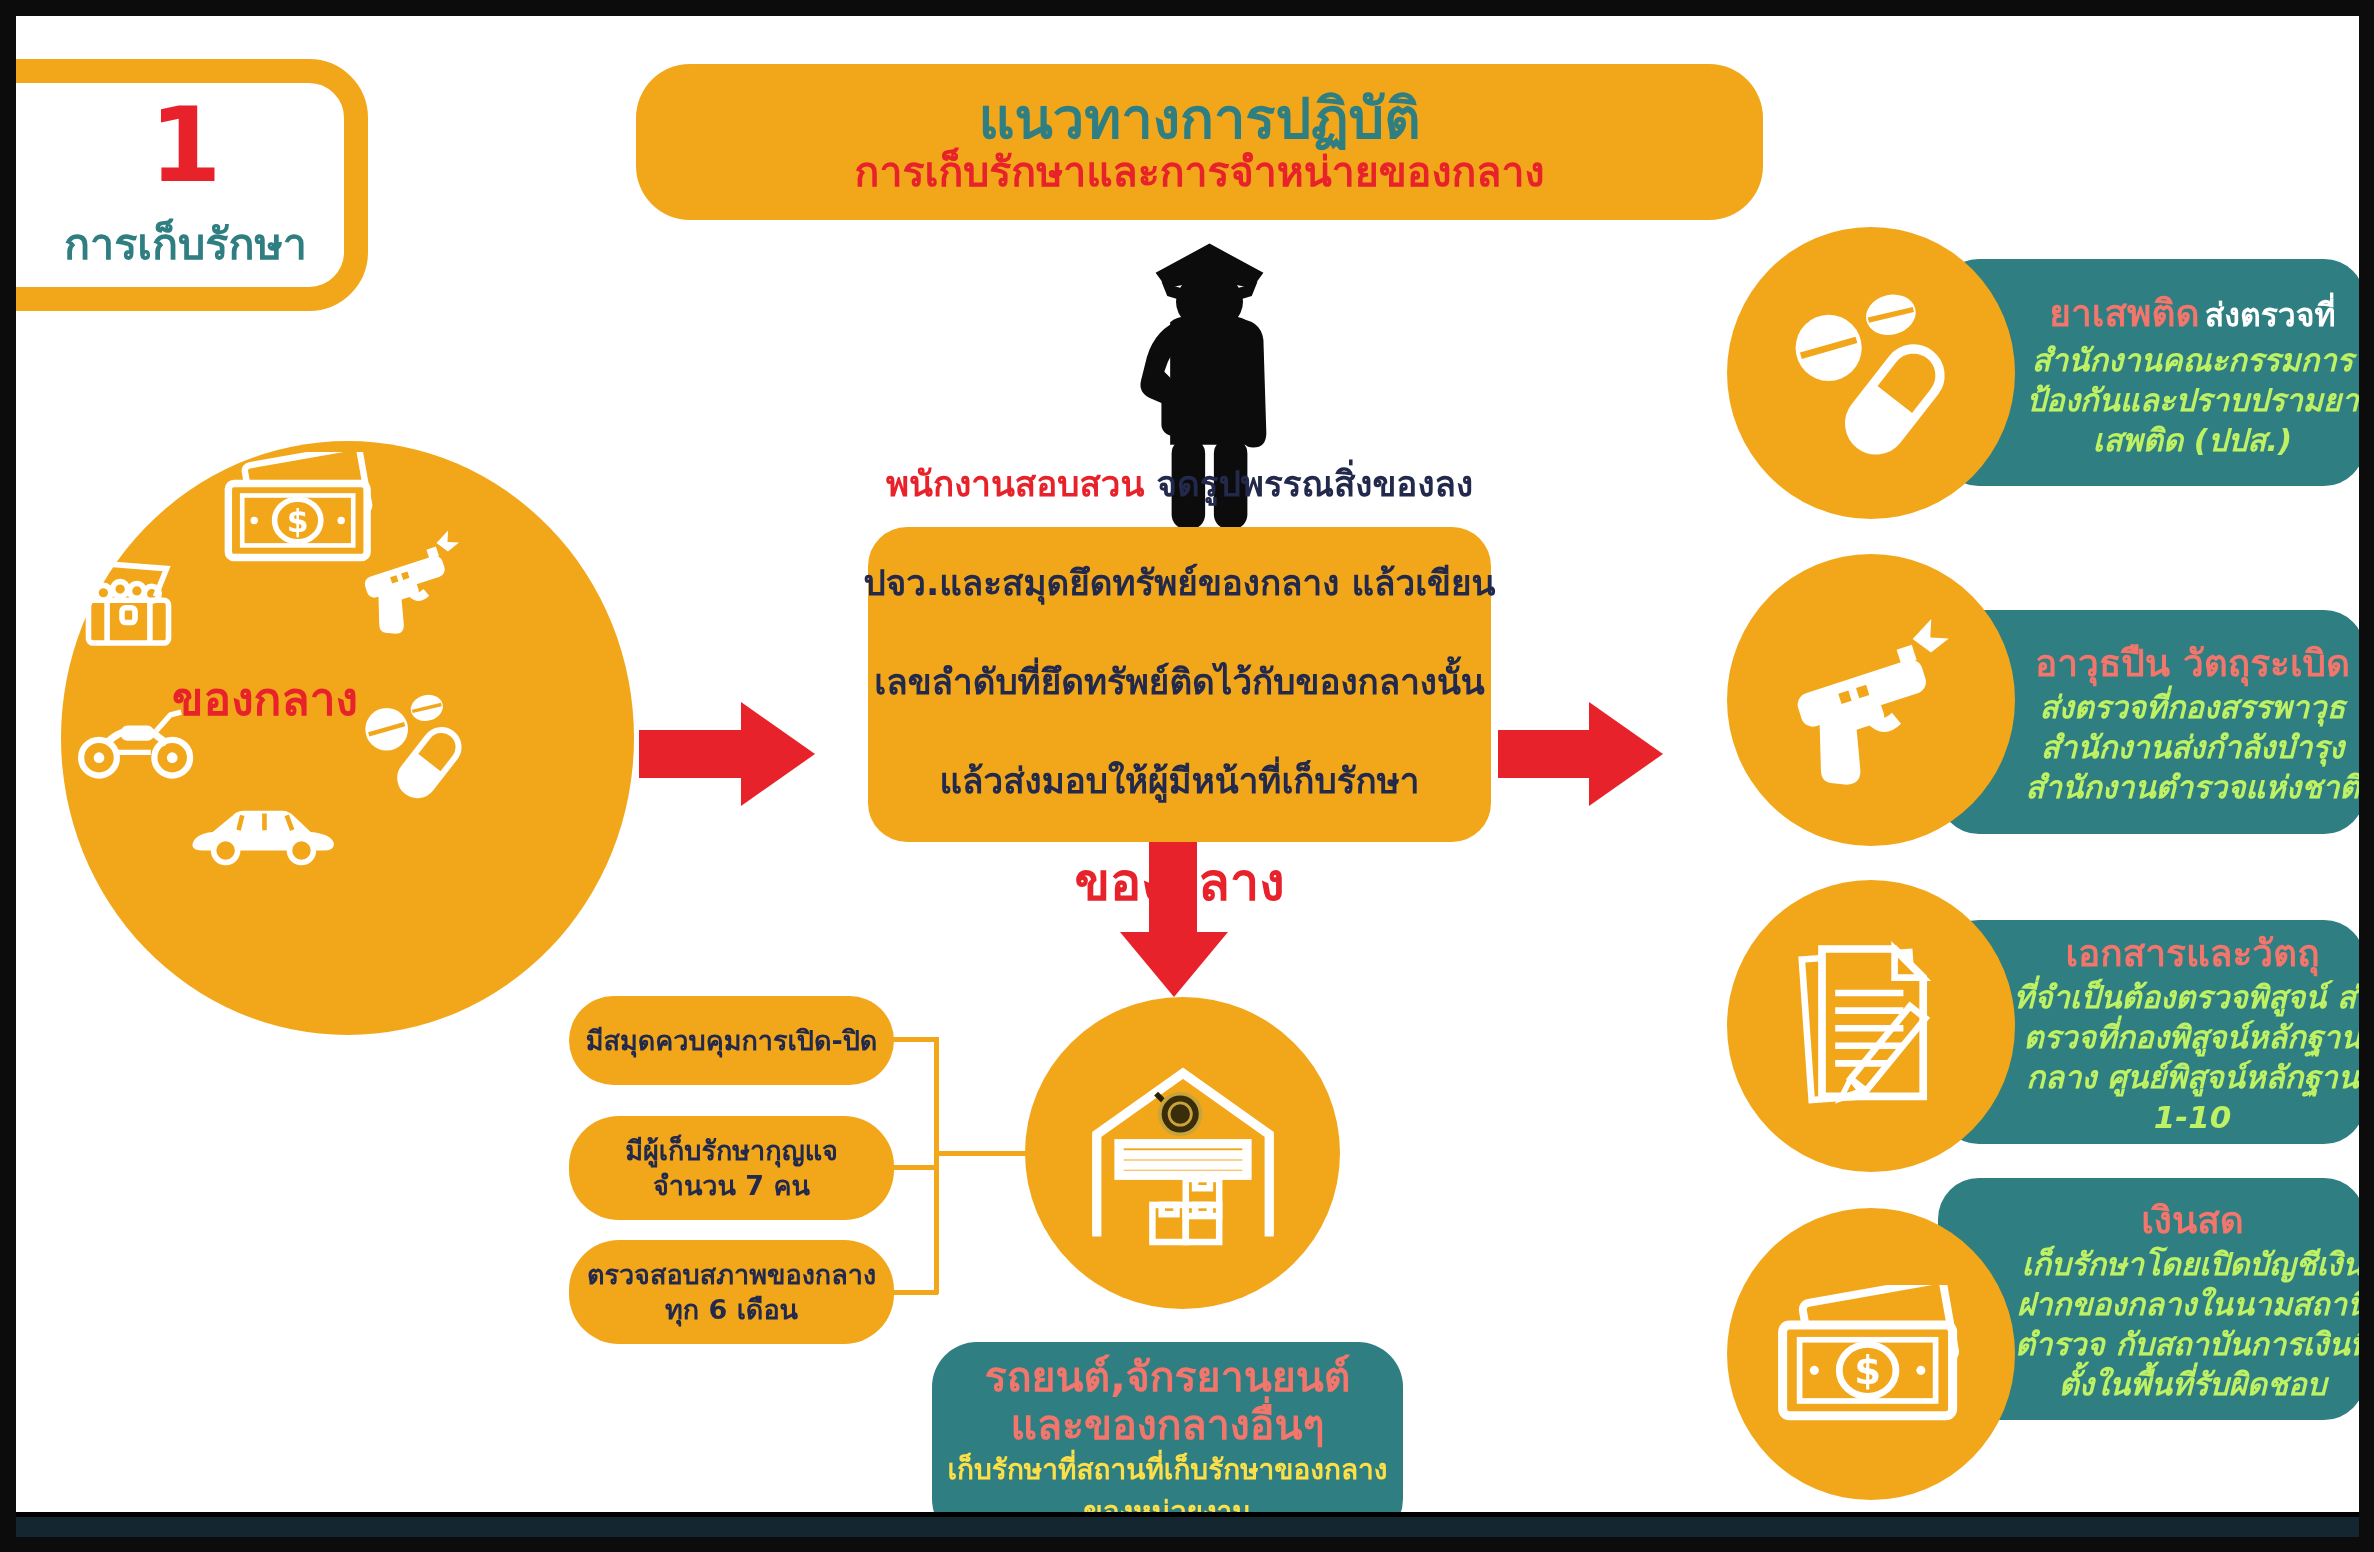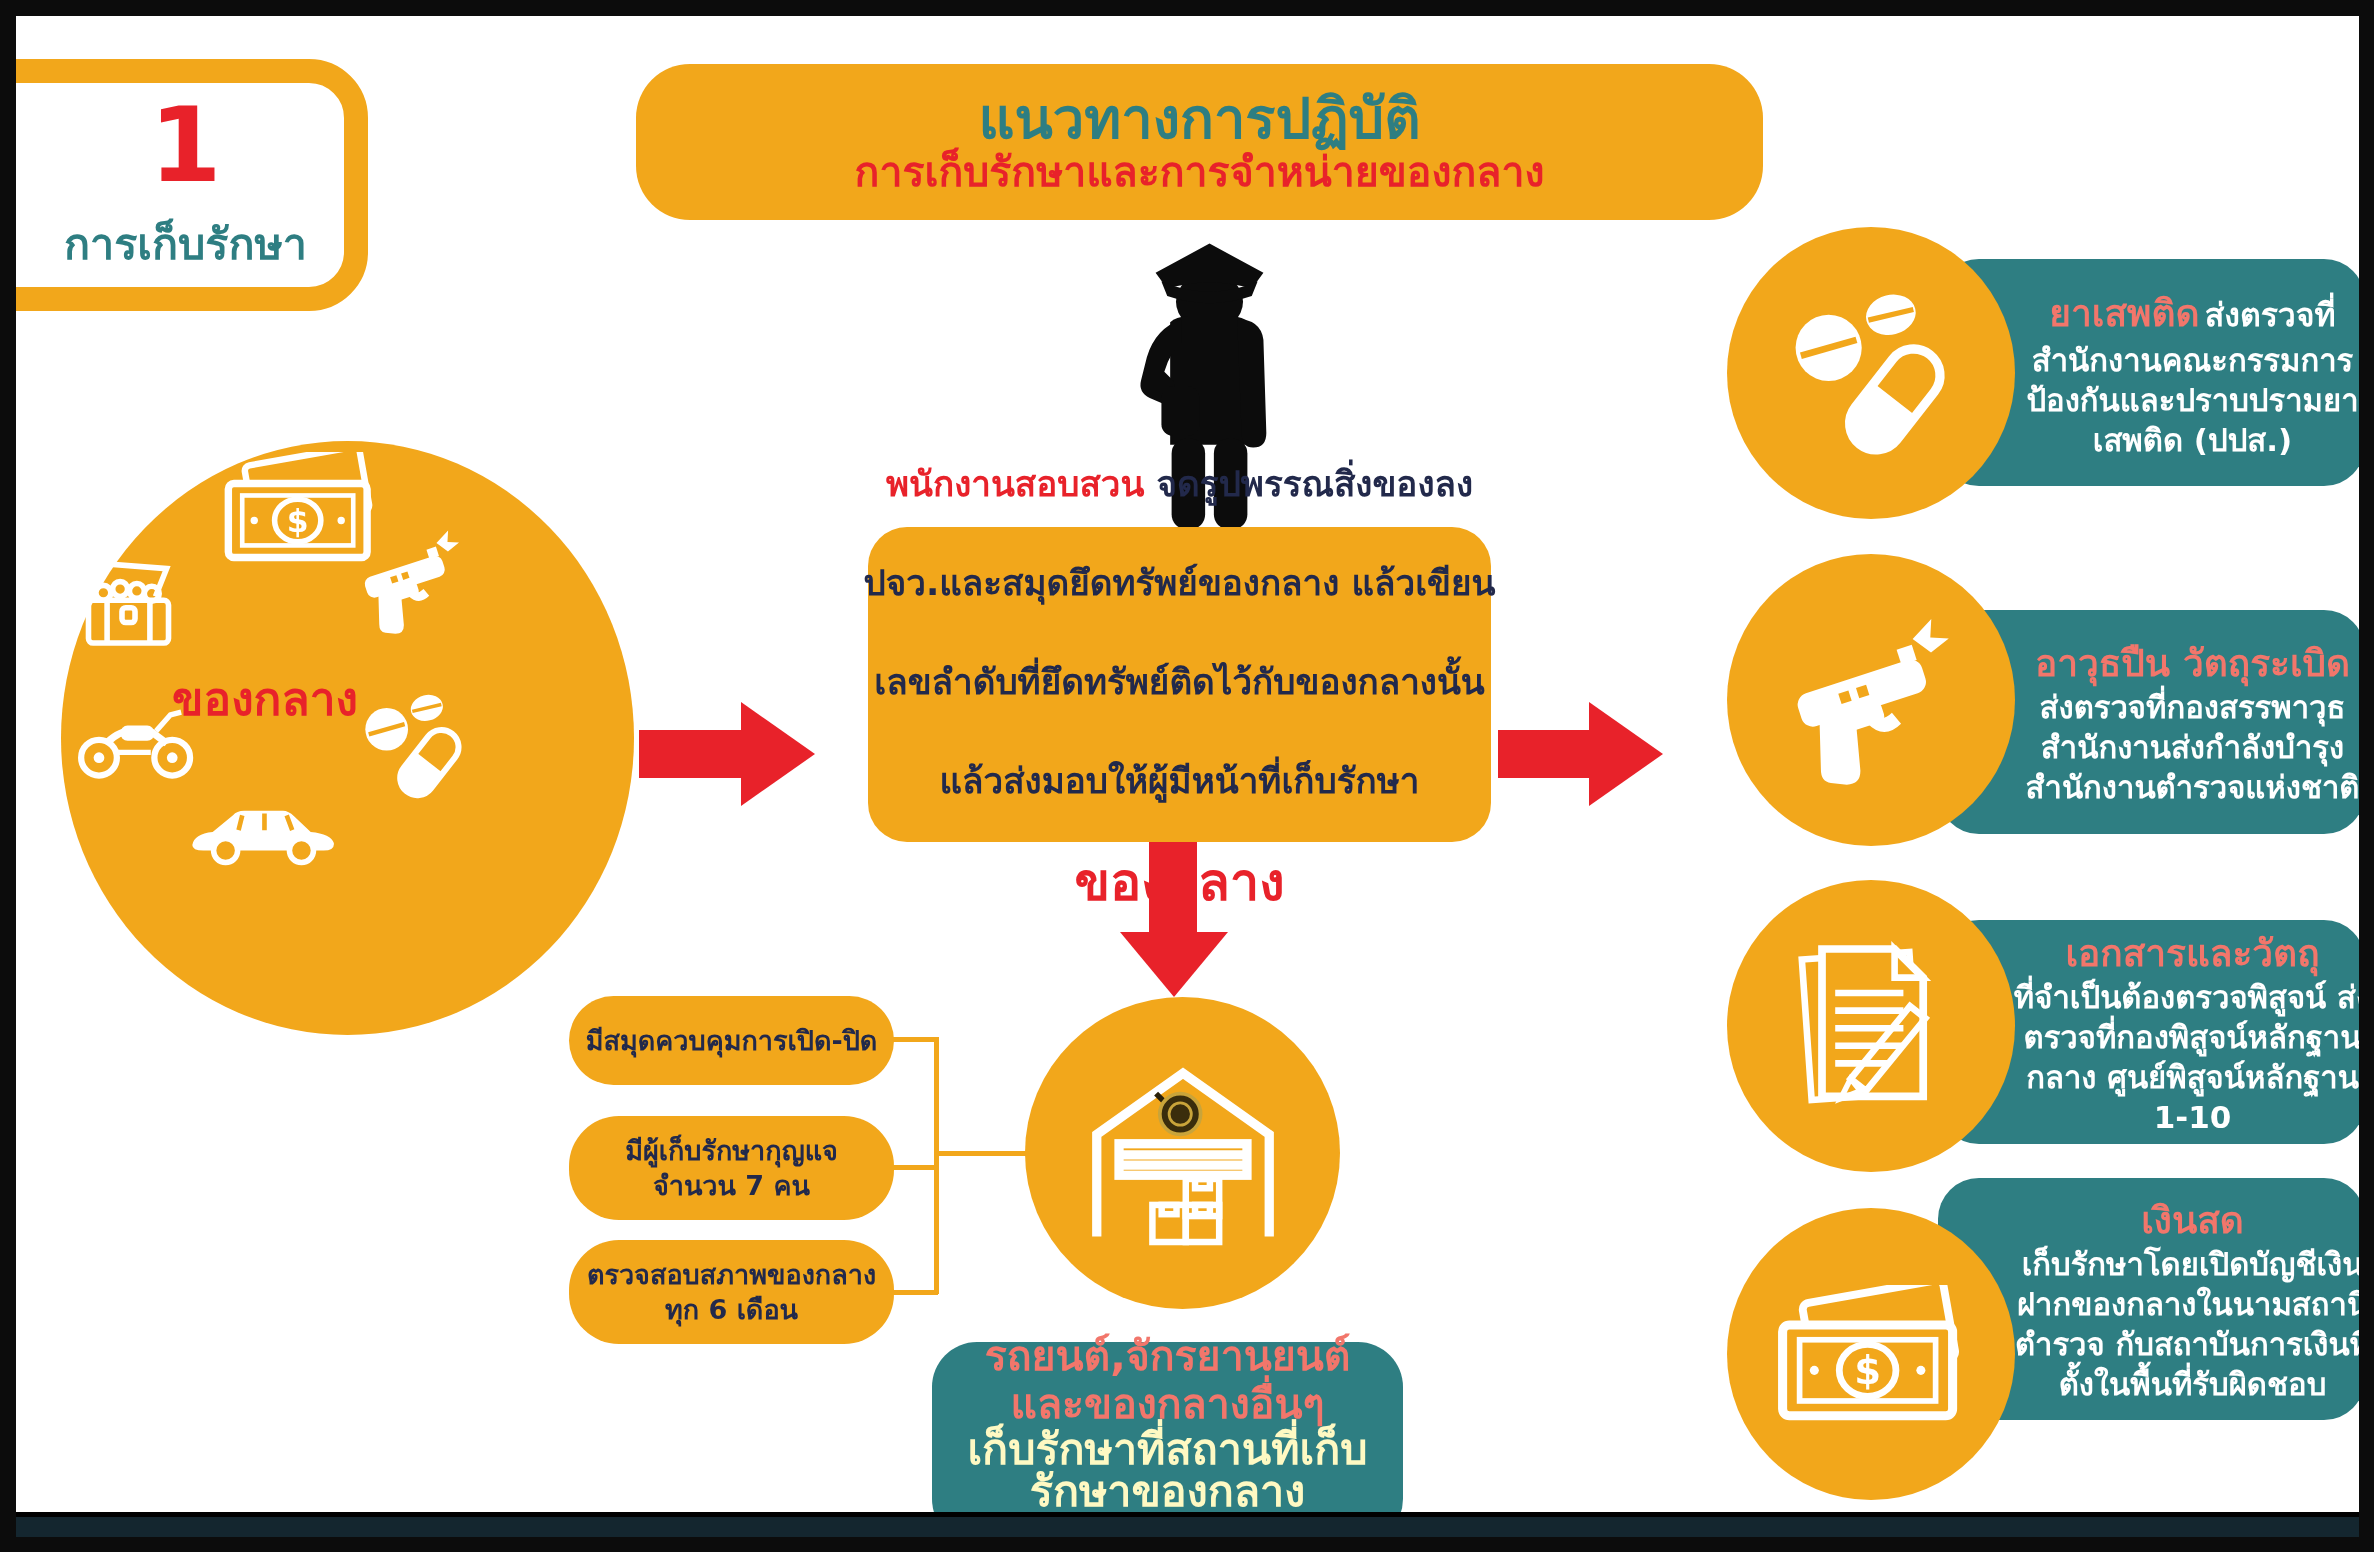--- a/index.html
+++ b/index.html
@@ -89,32 +89,32 @@
     display:flex;align-items:center;justify-content:center;
   }
   
   .storage-note{
     position:absolute;left:916px;top:1326px;width:471px;height:202px;
     background:var(--teal);border-radius:45px;
     display:flex;flex-direction:column;align-items:center;justify-content:center;
     text-align:center;box-sizing:border-box;padding:5.6px 13px;
   }
   .sn-title{color:var(--salmon);font-size:41px;line-height:48px;}
-  .sn-body{color:#fef9c3;font-size:43px;line-height:42px;}
+  .sn-body{color:#fde047;font-size:28px;line-height:42px;}
   
   .r-box{
     position:absolute;left:1922px;width:427px;
     background:var(--teal);border-radius:41px;
     box-sizing:border-box;padding:15px 13px 11px 95px;
     display:flex;flex-direction:column;align-items:center;justify-content:center;
     text-align:center;z-index:1;
   }
   .r-title{color:var(--salmon);font-size:37px;line-height:46px;}
   .r-suffix{color:#fff;font-size:32px;}
-  .r-line{color:#ffffff;font-size:31px;line-height:40px;white-space:nowrap;}
+  .r-line{color:#bef264;font-size:31px;line-height:40px;white-space:nowrap;font-style:italic;}
   .r-circle{
     position:absolute;left:1711px;width:288px;height:292px;
     background:var(--yellow);border-radius:50%;z-index:2;
     display:flex;align-items:center;justify-content:center;
   }
   
   .bottom-accent{position:absolute;left:0;right:0;bottom:0;height:20.4px;background:#14262f;border-top:5.6px solid #000;}
 </style>
 </head>
 <body>

